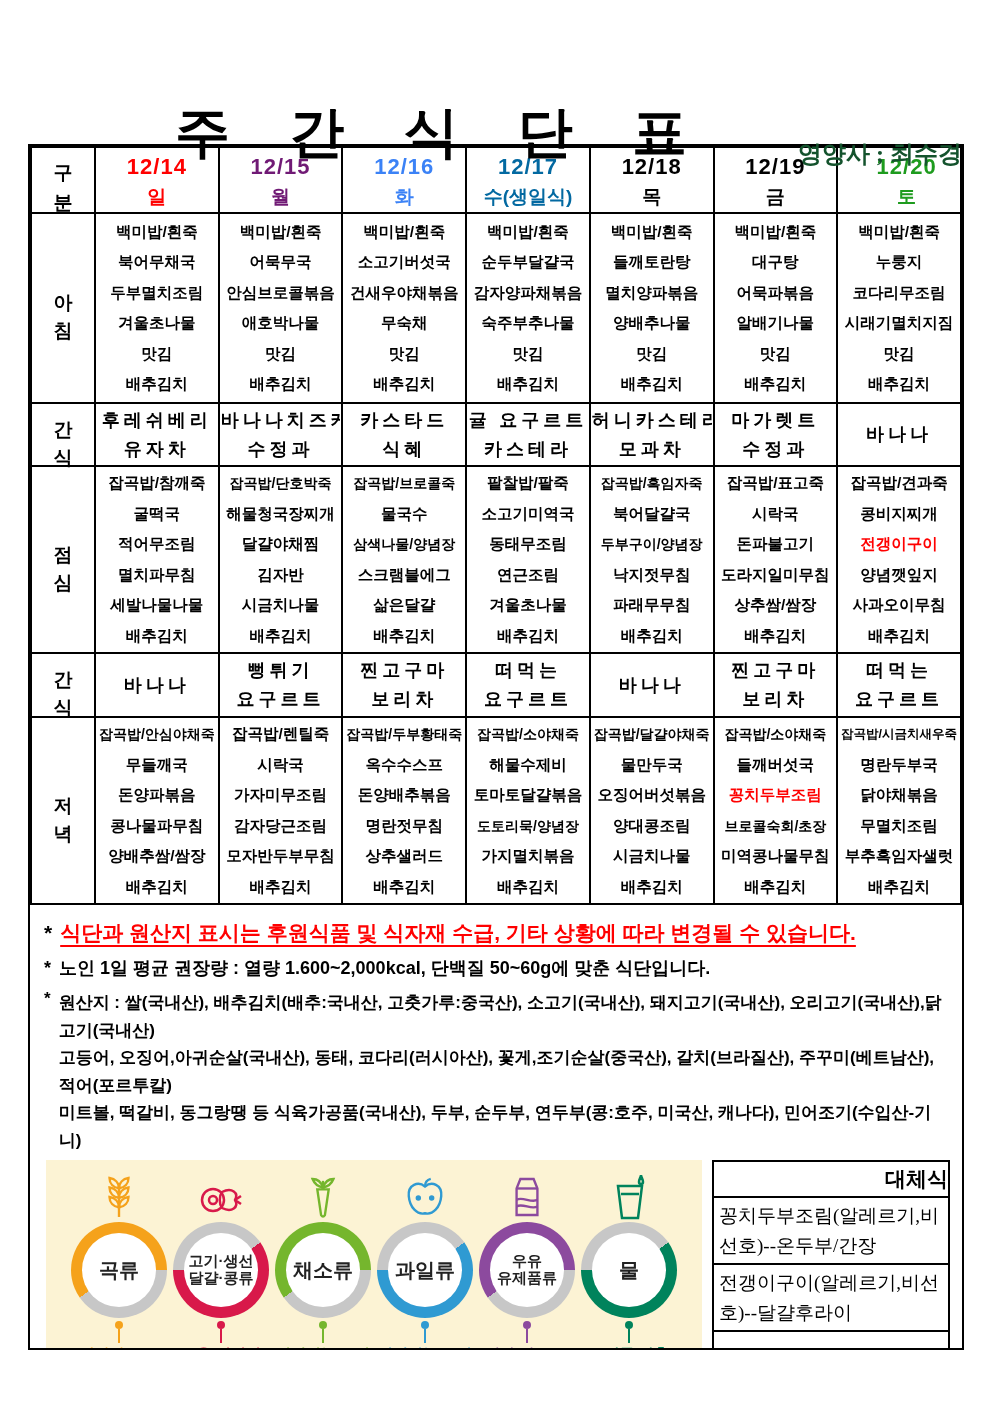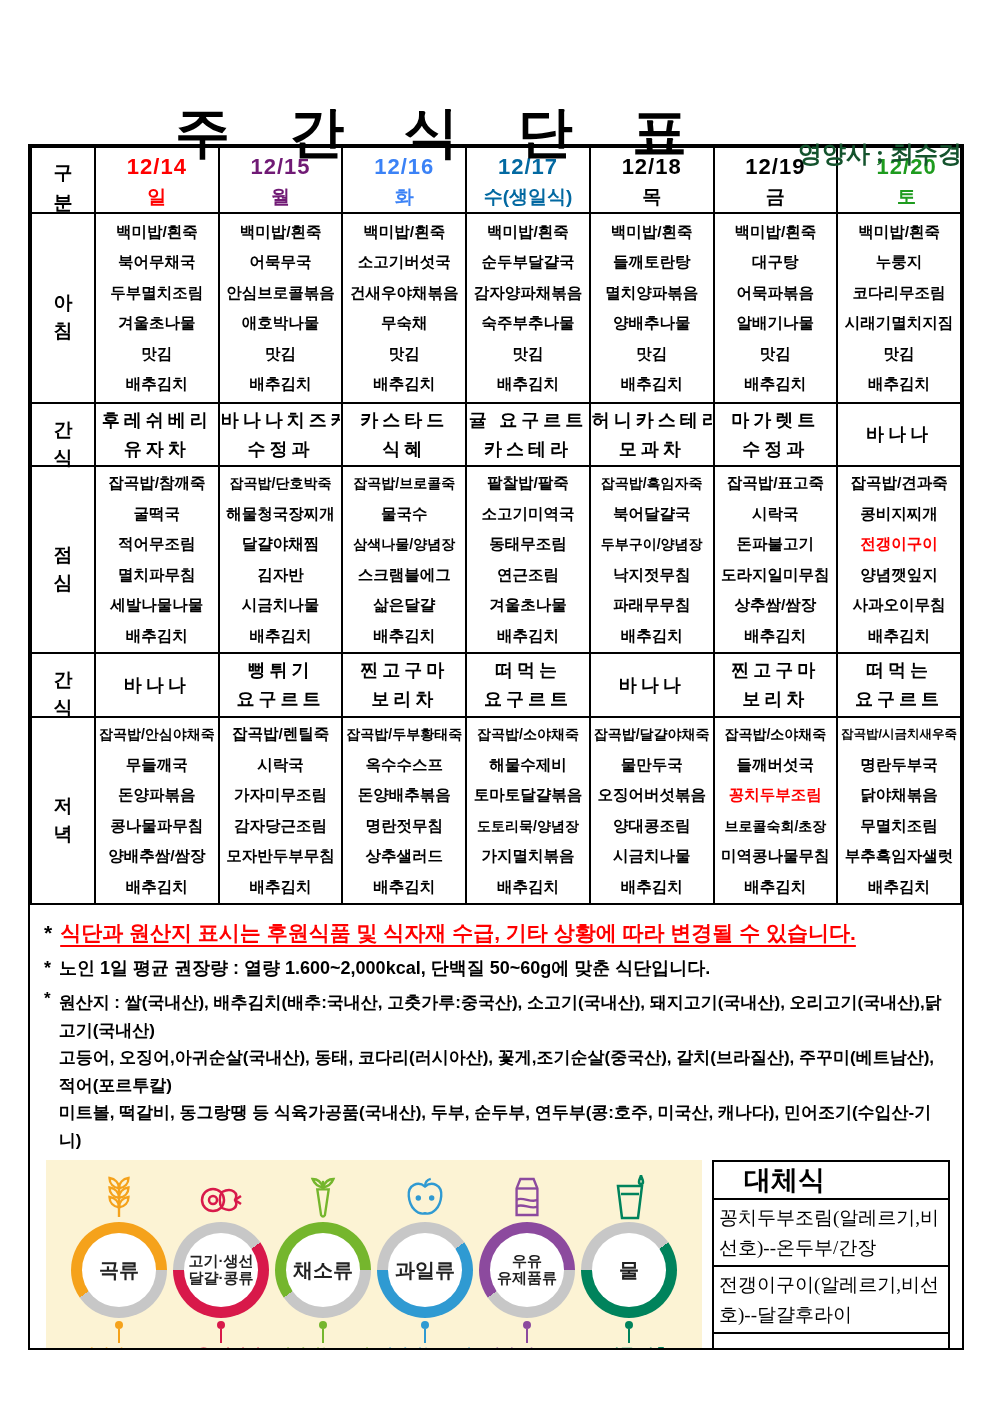--- a/index.html
+++ b/index.html
@@ -67,21 +67,21 @@
     font-weight: bold; color: #222; text-align: center; white-space: pre-line; line-height: 1.12;
   }
   .pin-dot { width: 8px; height: 8px; border-radius: 50%; margin-top: 3px; }
   .pin-line { width: 2px; height: 14px; }
   .benefit { font-size: 15px; font-weight: bold; margin-top: 2px; white-space: nowrap; }
 
   
   .subst-col { width: 238px; }
   table.subst { width: 100%; border-collapse: collapse; }
   table.subst td { border: 2px solid #000; font-family: "Liberation Serif", serif; }
-  .subst-header { text-align: left; font-size: 27px; font-weight: 600; height: 36px; padding-left: 30px; }
+  .subst-header { text-align: right; font-size: 21px; font-weight: 600; height: 36px; padding-left: 30px; }
   .subst-row { font-size: 19px; line-height: 1.55; padding: 3px 5px; height: 62px; vertical-align: top; }
   .subst-row.empty { height: 68px; }
 </style>
 </head>
 <body>
 
 <div class="page">
 
   <div class="header">
     <div class="page-title">주 간 식 단 표</div>

